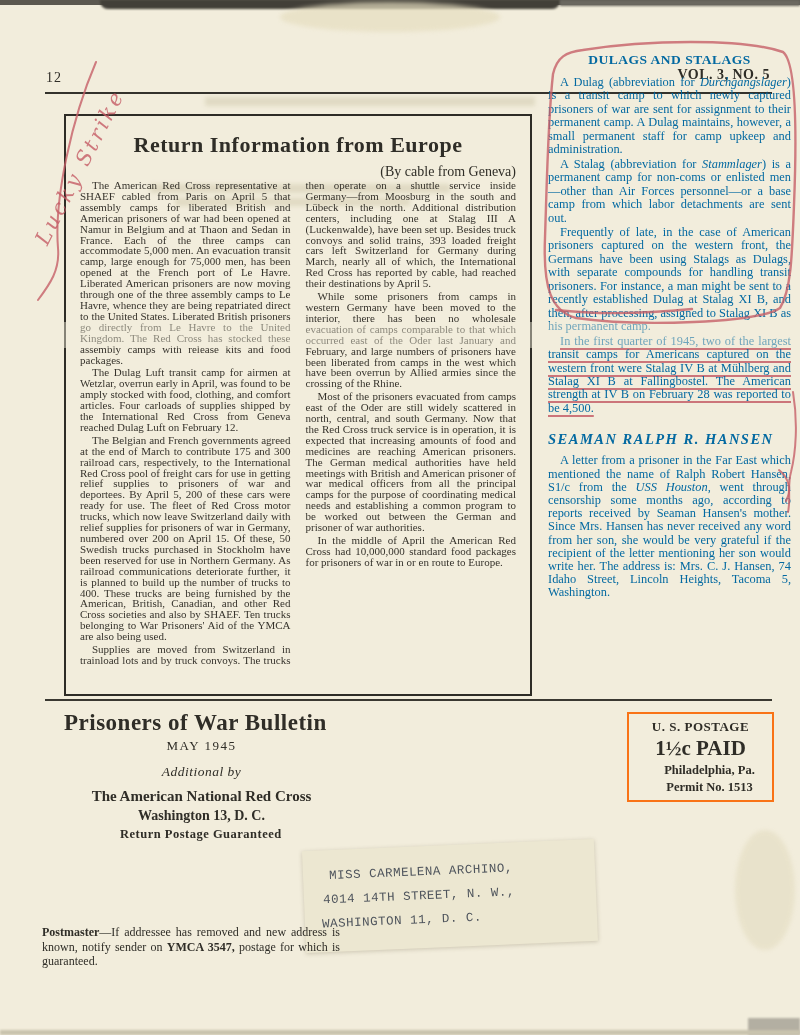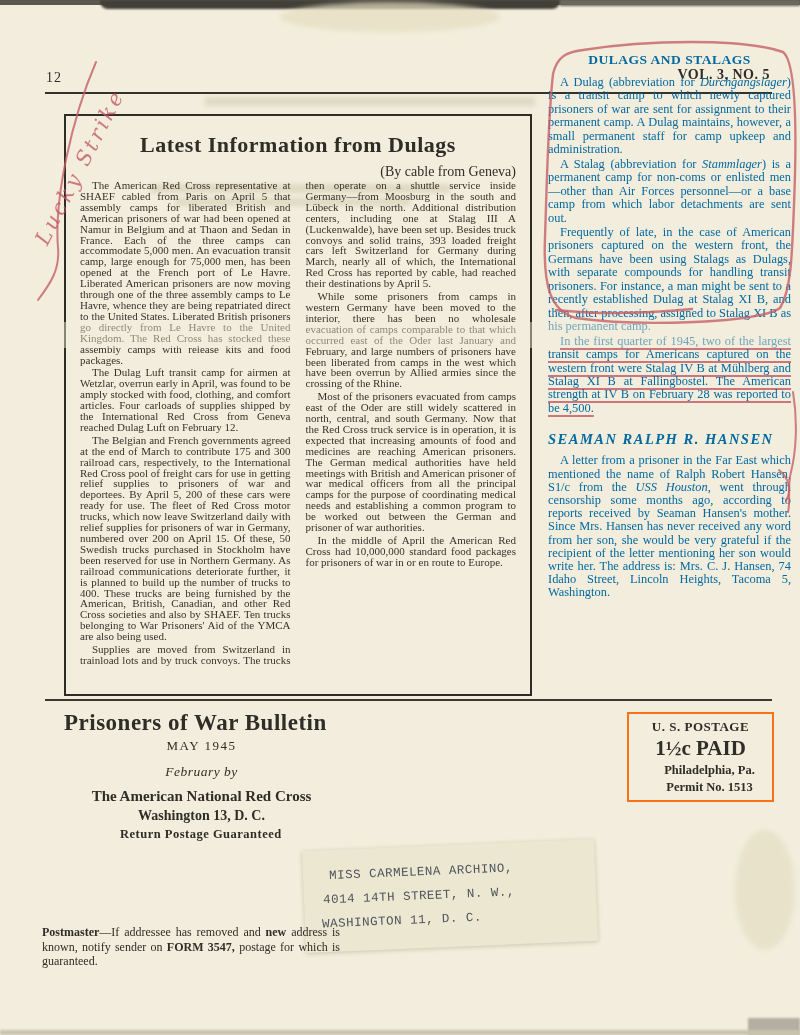--- a/index.html
+++ b/index.html
@@ -114,21 +114,21 @@
 
 <div class="ghost-bar blur2" style="left:205px;top:97px;width:330px;height:9px;"></div>
 <div class="ghost-bar blur2" style="left:150px;top:184px;width:300px;height:9px;"></div>
 <div class="ghost-bar blur2" style="left:175px;top:198px;width:235px;height:8px;"></div>
 
 <div class="pageno">12</div>
 <div class="volno">VOL. 3, NO. 5</div>
 <div class="header-rule"></div>
 
 <div class="main-box">
-  <div class="main-title">Latest Information from Dulags</div>
+  <div class="main-title">Return Information from Europe</div>
   <div class="main-sub">(By cable from Geneva)</div>
   <div class="main-cols">
     <p>The American Red Cross representative at SHAEF cabled from Paris on April 5 that assembly camps for liberated British and American prisoners of war had been opened at Namur in Belgium and at Thaon and Sedan in France. Each of the three camps can accommodate 5,000 men. An evacuation transit camp, large enough for 75,000 men, has been opened at the French port of Le Havre. Liberated American prisoners are now moving through one of the three assembly camps to Le Havre, whence they are being repatriated direct to the United States. Liberated British prisoners go directly from Le Havre to the United Kingdom. The Red Cross has stocked these assembly camps with release kits and food packages.</p>
     <p>The Dulag Luft transit camp for airmen at Wetzlar, overrun early in April, was found to be amply stocked with food, clothing, and comfort articles. Four carloads of supplies shipped by the International Red Cross from Geneva reached Dulag Luft on February 12.</p>
     <p>The Belgian and French governments agreed at the end of March to contribute 175 and 300 railroad cars, respectively, to the International Red Cross pool of freight cars for use in getting relief supplies to prisoners of war and deportees. By April 5, 200 of these cars were ready for use. The fleet of Red Cross motor trucks, which now leave Switzerland daily with relief supplies for prisoners of war in Germany, numbered over 200 on April 15. Of these, 50 Swedish trucks purchased in Stockholm have been reserved for use in Northern Germany. As railroad communications deteriorate further, it is planned to build up the number of trucks to 400. These trucks are being furnished by the American, British, Canadian, and other Red Cross societies and also by SHAEF. Ten trucks belonging to War Prisoners' Aid of the YMCA are also being used.</p>
     <p>Supplies are moved from Switzerland in trainload lots and by truck convoys. The trucks then operate on a shuttle service inside Germany—from Moosburg in the south and Lübeck in the north. Additional distribution centers, including one at Stalag III A (Luckenwalde), have been set up. Besides truck convoys and solid trains, 393 loaded freight cars left Switzerland for Germany during March, nearly all of which, the International Red Cross has reported by cable, had reached their destinations by April 5.</p>
     <p>While some prisoners from camps in western Germany have been moved to the interior, there has been no wholesale evacuation of camps comparable to that which occurred east of the Oder last January and February, and large numbers of prisoners have been liberated from camps in the west which have been overrun by Allied armies since the crossing of the Rhine.</p>
     <p>Most of the prisoners evacuated from camps east of the Oder are still widely scattered in north, central, and south Germany. Now that the Red Cross truck service is in operation, it is expected that increasing amounts of food and medicines are reaching American prisoners. The German medical authorities have held meetings with British and American prisoner of war medical officers from all the principal camps for the purpose of coordinating medical needs and establishing a common program to be worked out between the German and prisoner of war authorities.</p>
     <p>In the middle of April the American Red Cross had 10,000,000 standard food packages for prisoners of war in or en route to Europe.</p>
   </div>
@@ -143,40 +143,40 @@
   <div class="hansen-title">SEAMAN RALPH R. HANSEN</div>
   <p class="hansen-par"><span>A letter from a prisoner in the Far East which mentioned the name of Ralph Robert Hansen, S1/c from the </span><span style="font-style: italic;">USS Houston</span><span>, went through censorship some months ago, according to reports received by Seaman Hansen's mother. Since Mrs. Hansen has never received any word from her son, she would be very grateful if the recipient of the letter mentioning her son would write her. The address is: Mrs. C. J. Hansen, 74 Idaho Street, Lincoln Heights, Tacoma 5, Washington.</span></p>
 </div>
 
 <div class="fade-band"></div>
 
 <div class="bottom-rule"></div>
 <div class="masthead">
   <div class="mh-title">Prisoners of War Bulletin</div>
   <div class="mh-date">MAY 1945</div>
-  <div class="mh-pub">February by</div>
+  <div class="mh-pub">Additional by</div>
   <div class="mh-org">The American National Red Cross</div>
   <div class="mh-city">Washington 13, D. C.</div>
 </div>
 <div class="return-postage">Return Postage Guaranteed</div>
 
 <div class="postage-box">
   <div class="pb1">U. S. POSTAGE</div>
   <div class="pb2">1½c PAID</div>
   <div class="pb3">Philadelphia, Pa.</div>
   <div class="pb4">Permit No. 1513</div>
 </div>
 
 <div class="address-label">
   <div>MISS CARMELENA ARCHINO,</div>
   <div>4014 14TH STREET, N. W.,</div>
   <div>WASHINGTON 11, D. C.</div>
 </div>
 
-<div class="postmaster"><span style="font-weight: bold;">Postmaster</span><span>—If addressee has removed and </span><span style="font-weight: bold;">new</span><span> address is known, notify sender on </span><span style="font-weight: bold;">FORM 3547,</span><span> postage for which is guaranteed.</span></div>
+<div class="postmaster"><span style="font-weight: bold;">Postmaster</span><span>—If addressee has removed and </span><span style="font-weight: normal;">new</span><span> address is known, notify sender on </span><span style="font-weight: bold;">YMCA 3547,</span><span> postage for which is guaranteed.</span></div>
 
 <div class="handwriting">Lucky Strike</div>
 
 <svg class="ink-svg" viewBox="0 0 800 1035">
   <g fill="none" stroke="rgba(197,95,104,0.8)" stroke-width="2.4" stroke-linecap="round">
 
     <path d="M 583,50 C 645,40 742,38 783,52 C 796,62 797,130 794,205 C 792,258 791,290 780,308 C 758,323 640,327 576,318 C 551,311 543,288 545,238 C 547,178 548,118 553,74 C 557,57 566,52 583,50"></path>
     <path d="M 556,310 C 600,315 652,313 692,309"></path>
 
     <path d="M 96,62 C 72,118 54,198 58,248 C 60,270 50,284 38,300" stroke-width="2"></path>

